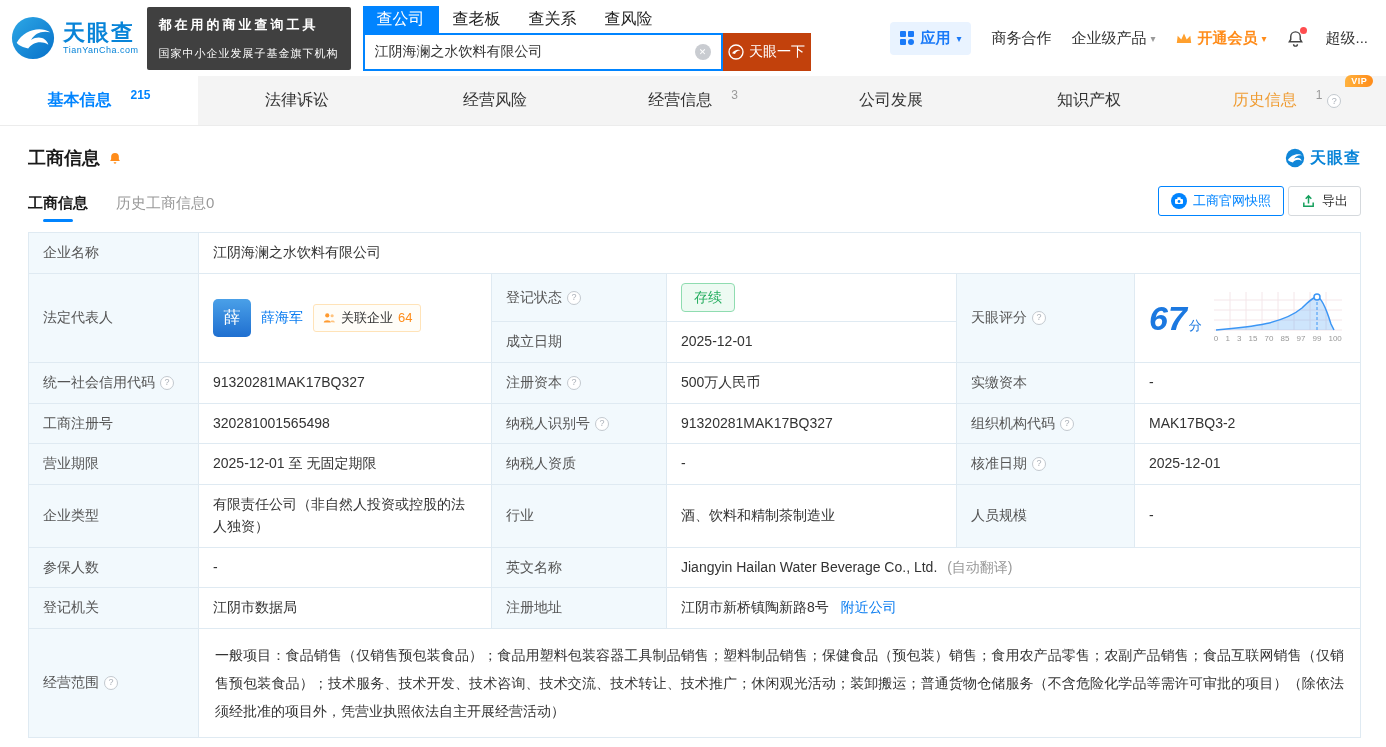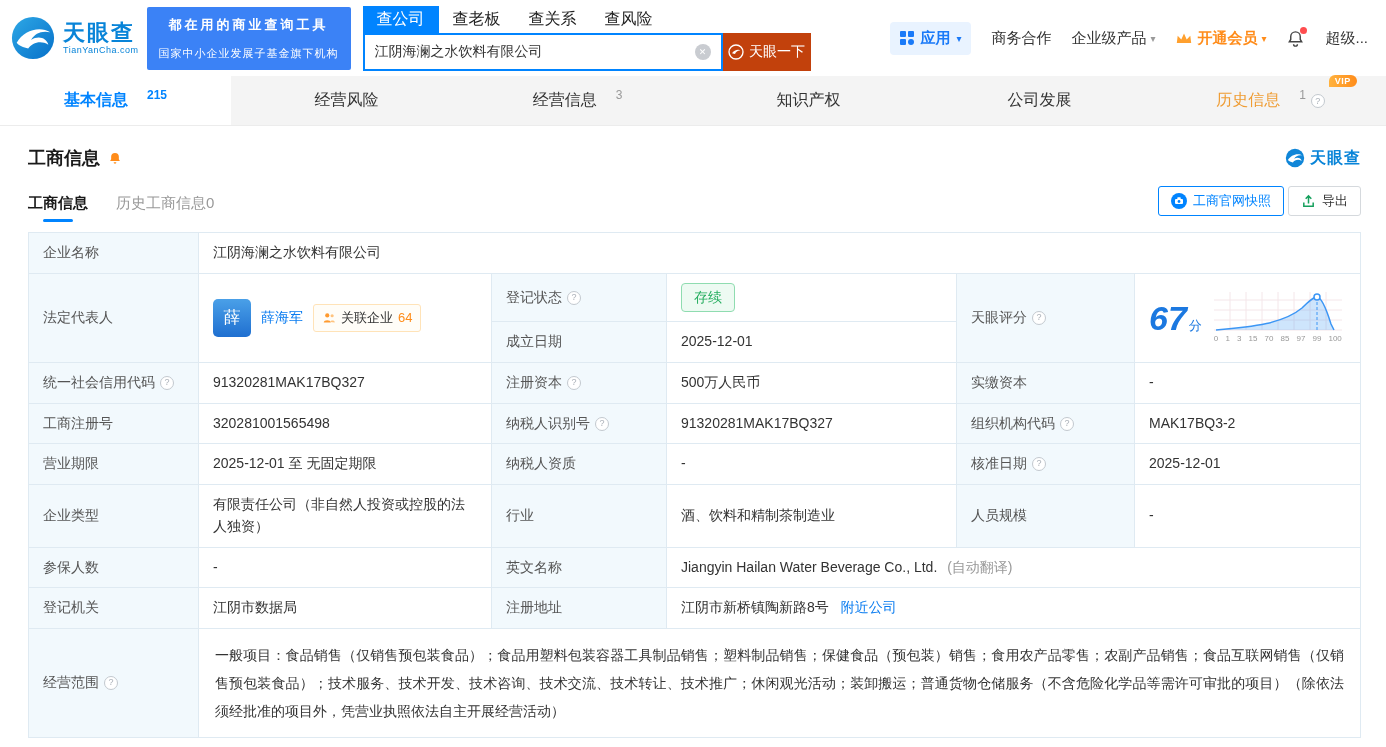--- a/index.html
+++ b/index.html
@@ -3,21 +3,21 @@
 <meta charset="utf-8">
 <style>
 *{margin:0;padding:0;box-sizing:border-box}
 body{width:1386px;height:747px;font-family:"Liberation Sans","DejaVu Sans",sans-serif;color:#333;background:#fff;overflow:hidden;font-size:14px}
 
 .topbar{height:76px;display:flex;align-items:center;padding:0 18px 0 10px;background:#fff;box-shadow:0 1px 3px rgba(0,0,0,.06)}
 .logo{display:flex;align-items:center;gap:7px;cursor:pointer}
 .logo-mark{width:46px;height:46px}
 .logo-name{font-size:22px;font-weight:bold;color:#0884d8;letter-spacing:2px;line-height:1.1}
 .logo-domain{font-size:9px;color:#0884d8;letter-spacing:.5px}
-.banner{margin-left:8px;background:#3b82f6;color:#fff;padding:9px 12px;border-radius:2px;text-align:center}
+.banner{margin-left:8px;background:#404040;color:#fff;padding:9px 12px;border-radius:2px;}
 .banner-line1{font-size:13px;font-weight:bold;letter-spacing:3px;white-space:nowrap}
 .banner-line2{font-size:11px;margin-top:12px;letter-spacing:1px;white-space:nowrap}
 .search-area{margin-left:12px}
 .search-tabs{display:flex}
 .stab{font-size:16px;padding:3px 14px;color:#222;cursor:pointer;white-space:nowrap}
 .stab.active{background:#0084ff;color:#fff}
 .search-row{display:flex}
 .search-box{width:360px;height:38px;border:2px solid #0084ff;display:flex;align-items:center;background:#fff}
 .search-input{flex:1;border:none;outline:none;font-size:14px;padding:0 10px;color:#333;font-family:inherit;min-width:0}
 .clear-icon{width:16px;height:16px;border-radius:50%;background:#c9ccd1;color:#fff;font-size:9px;display:flex;align-items:center;justify-content:center;margin-right:10px;cursor:pointer;flex:none}
@@ -163,37 +163,42 @@
 
 <div class="nav-tabs">
   <div class="nav-tab active">
     <span class="tab-inner">
       <span>基本信息</span>
       <span class="tab-count">215</span>
     </span>
   </div>
   <div class="nav-tab">
     <span class="tab-inner">
+        <span>法律诉讼</span>
+      </span>
+  </div>
+  <div class="nav-tab">
+    <span class="tab-inner">
         <span>经营风险</span>
       </span>
   </div>
   <div class="nav-tab">
     <span class="tab-inner">
       <span>经营信息</span>
       <span class="tab-count">3</span>
     </span>
   </div>
   <div class="nav-tab">
     <span class="tab-inner">
+        <span>公司发展</span>
+      </span>
+  </div>
+  <div class="nav-tab">
+    <span class="tab-inner">
         <span>知识产权</span>
-      </span>
-  </div>
-  <div class="nav-tab">
-    <span class="tab-inner">
-        <span>公司发展</span>
       </span>
   </div>
   <div class="nav-tab history">
     <span class="tab-inner">
       <span>历史信息</span>
       <span class="tab-count">1</span>
       <span class="help"></span>
       <span class="vip-badge">VIP</span>
     </span>
   </div>

